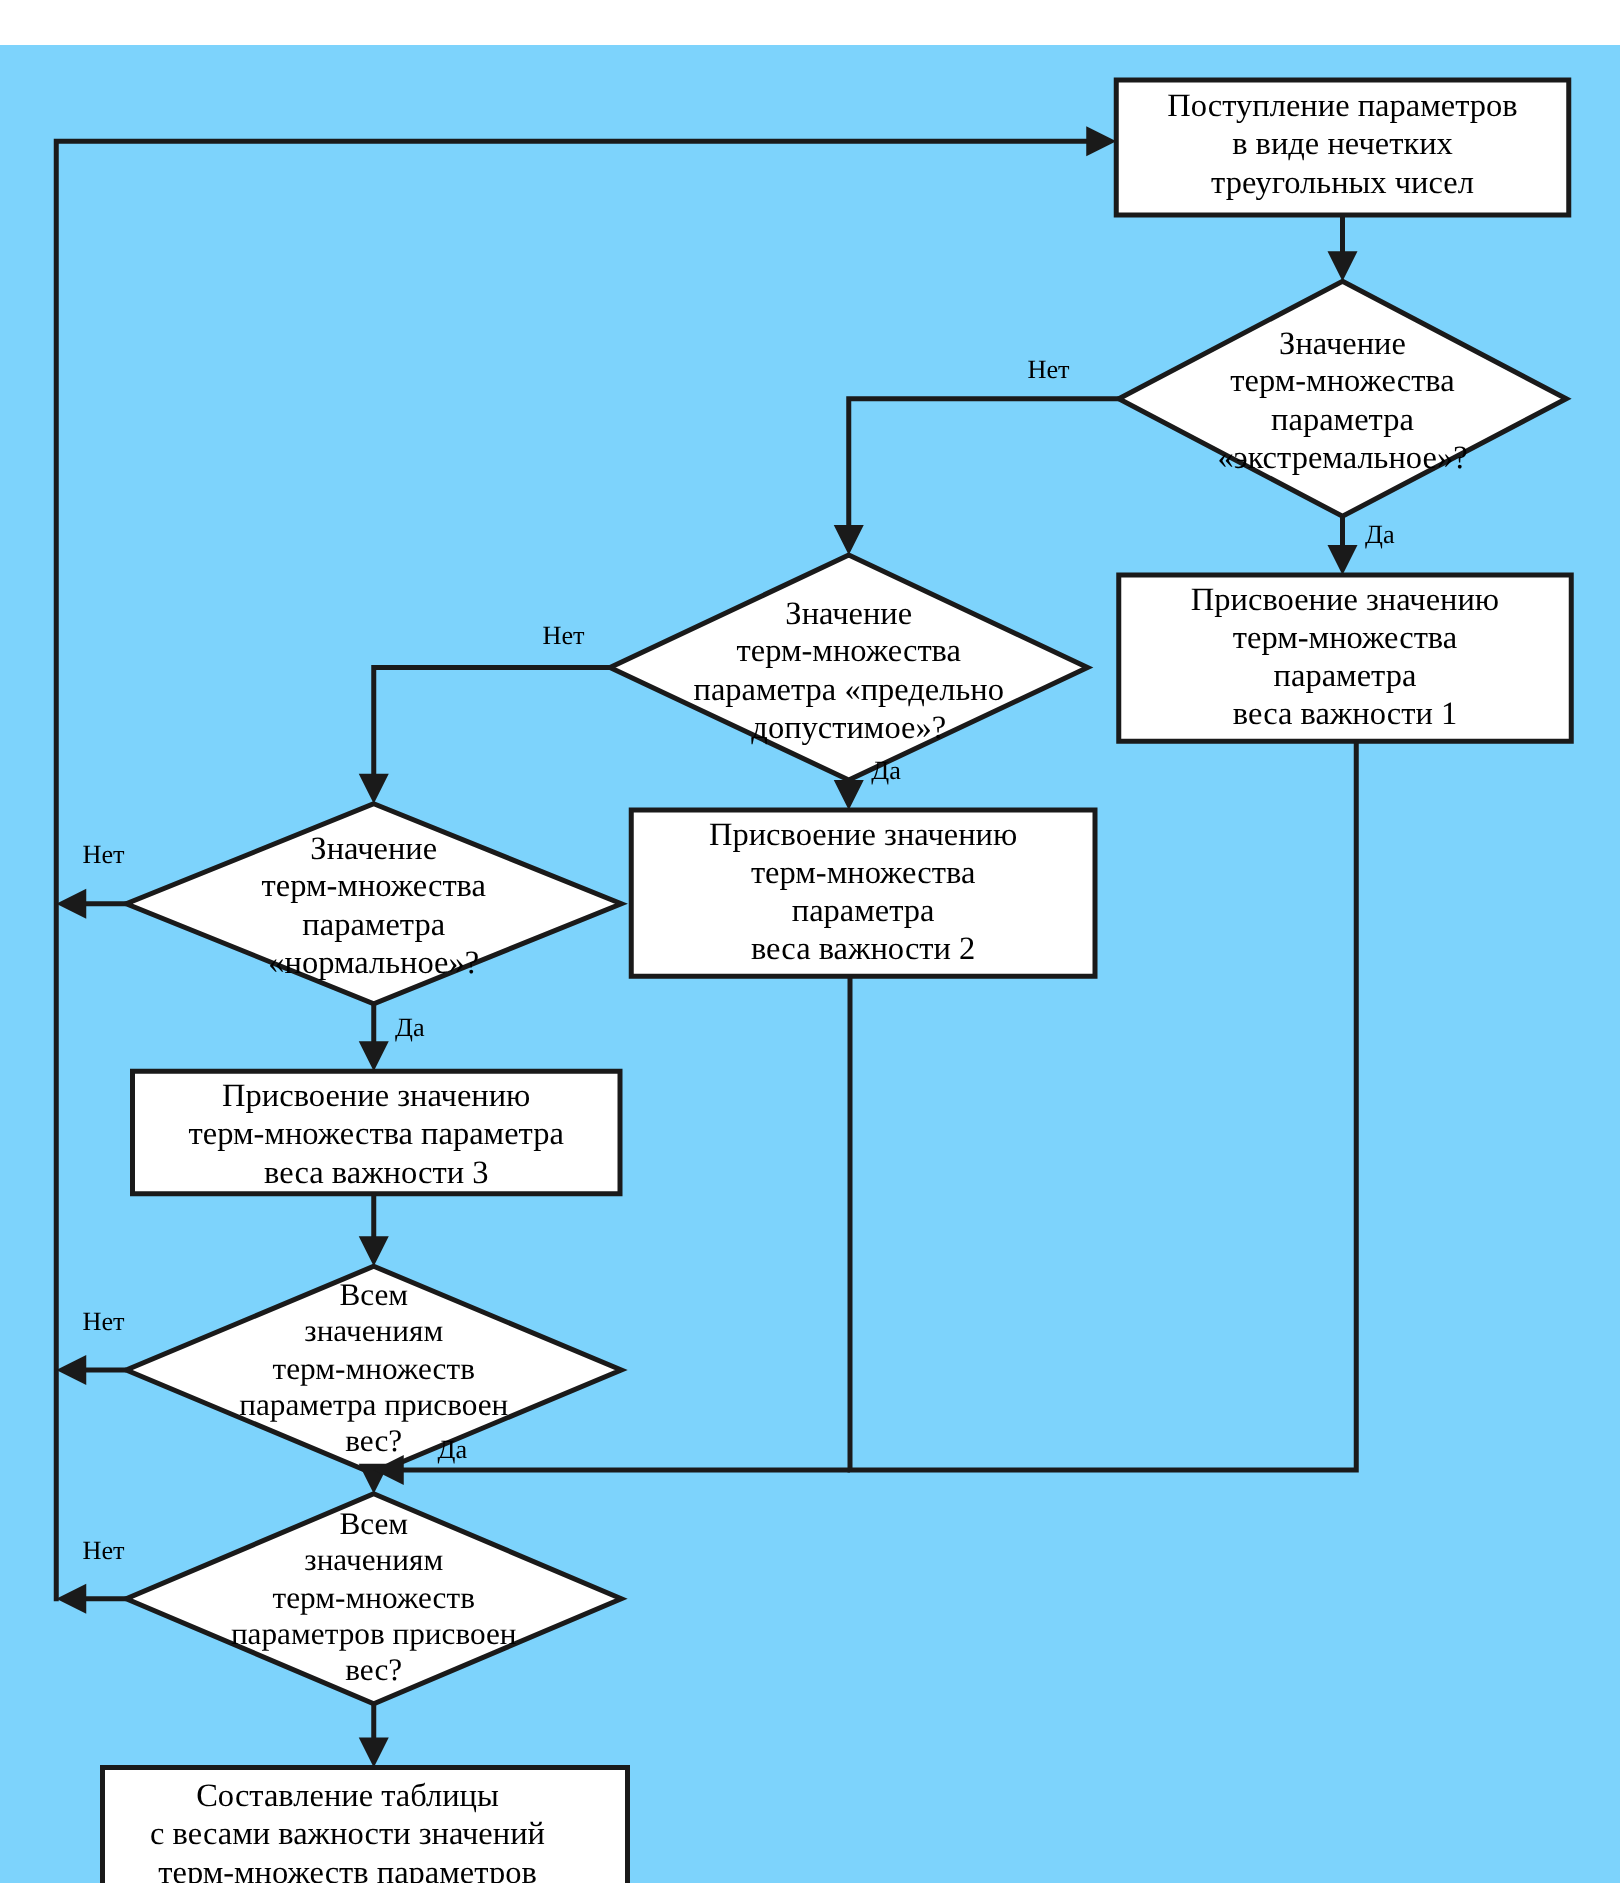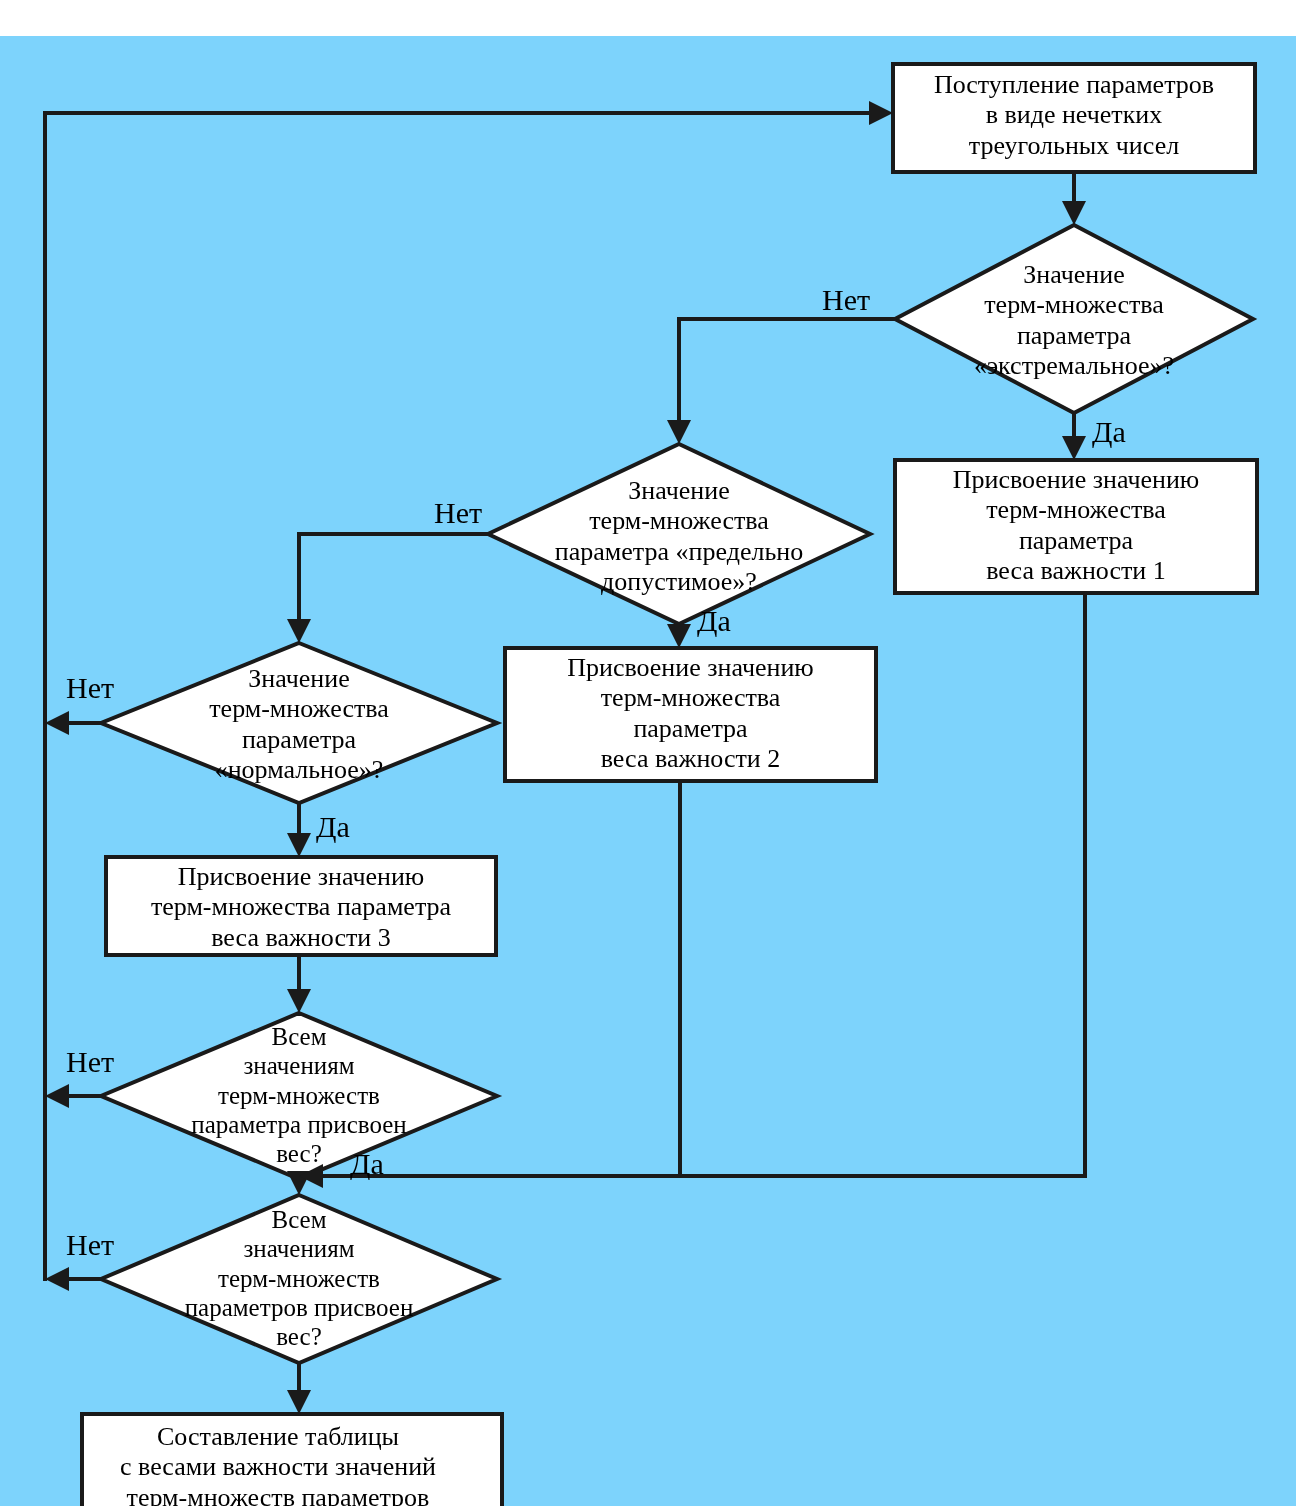--- a/index.html
+++ b/index.html
@@ -47,21 +47,21 @@
     text-align: center;
     color: #000000;
     line-height: 1.17;
     white-space: pre-line;
     font-size: 26px;
     pointer-events: none;
   }
   .edge-label {
     position: absolute;
     color: #000000;
-    font-size: 30px;
+    font-size: 21px;
     line-height: 1;
     white-space: nowrap;
   }
 </style>
 </head>
 <body>
 
 <div id="flowchart-root">
 
   <svg class="diagram" viewBox="0 0 1296 1506" aria-hidden="true">

